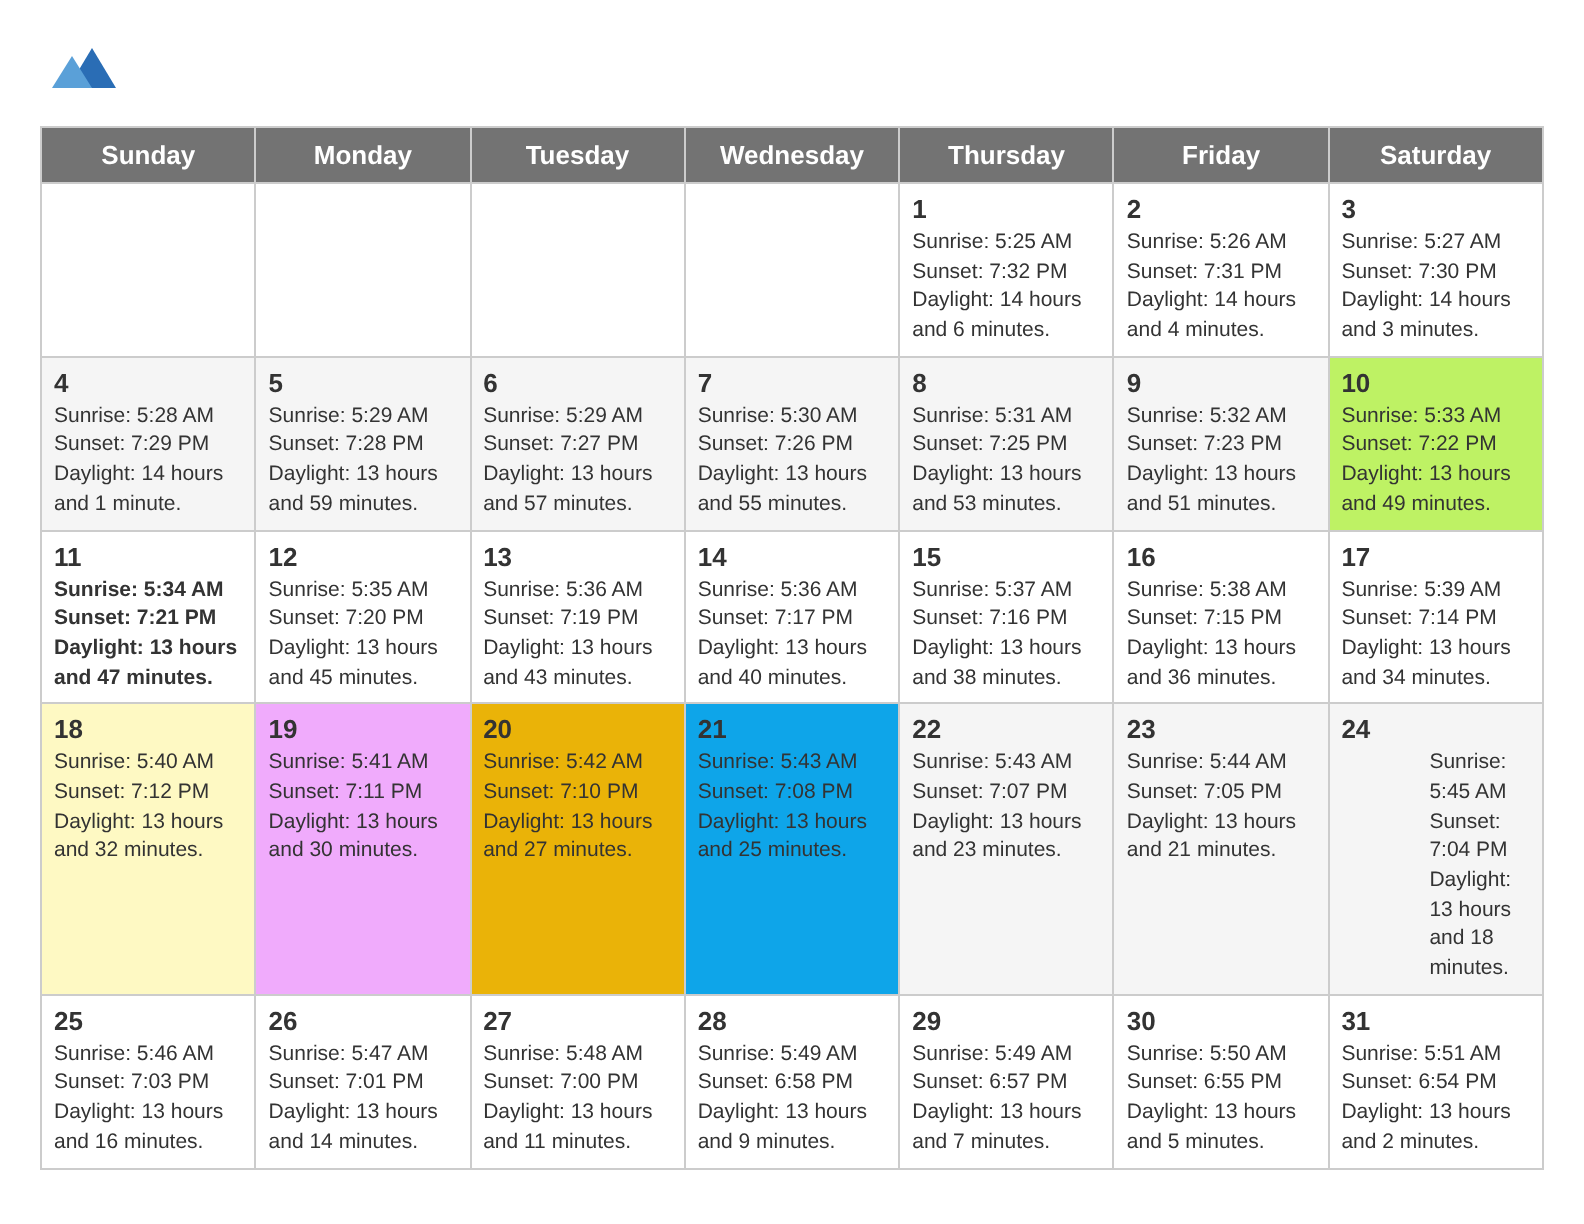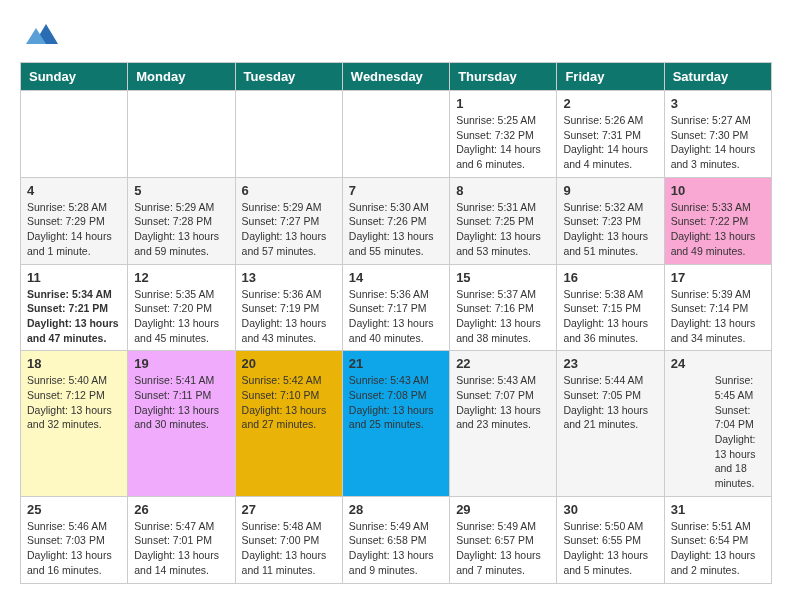--- a/index.html
+++ b/index.html
@@ -30,23 +30,23 @@
     }
     .location {
       font-size: 16px;
       color: #555;
     }
     .calendar {
       width: 100%;
       border-collapse: collapse;
     }
     .calendar th {
-      background: #0f766e;
+      background: #737373;
       color: #fff;
-      text-align: left;
+      text-align: center;
       padding: 6px 8px;
       font-size: 13px;
       border: 1px solid #ccc;
     }
     .calendar td {
       vertical-align: top;
       border: 1px solid #ccc;
       padding: 5px 6px;
       width: 14.28%;
       min-height: 80px;
@@ -163,21 +163,21 @@
           <div class="day-info" style="white-space: pre-line;">Sunrise: 5:31 AM
 Sunset: 7:25 PM
 Daylight: 13 hours and 53 minutes.</div>
         </td>
         <td style="background: rgb(245, 245, 245);">
           <div class="day-number">9</div>
           <div class="day-info" style="white-space: pre-line;">Sunrise: 5:32 AM
 Sunset: 7:23 PM
 Daylight: 13 hours and 51 minutes.</div>
         </td>
-        <td style="background: #f9a8d4;">
+        <td style="background: #bef264;">
           <div class="day-number">10</div>
           <div class="day-info" style="white-space: pre-line;">Sunrise: 5:33 AM
 Sunset: 7:22 PM
 Daylight: 13 hours and 49 minutes.</div>
         </td>
       </tr>
       <tr>
         <td>
           <div class="day-number">11</div>
           <div class="day-info" style="white-space: pre-line; font-weight: bold;">Sunrise: 5:34 AM

